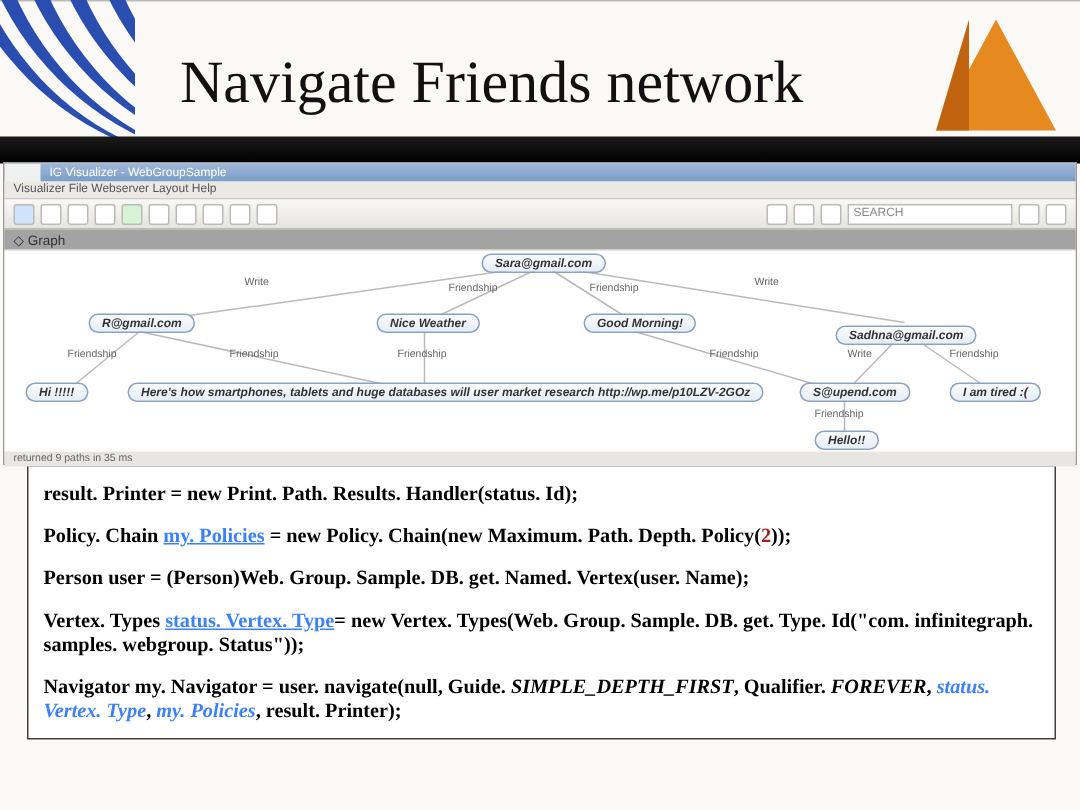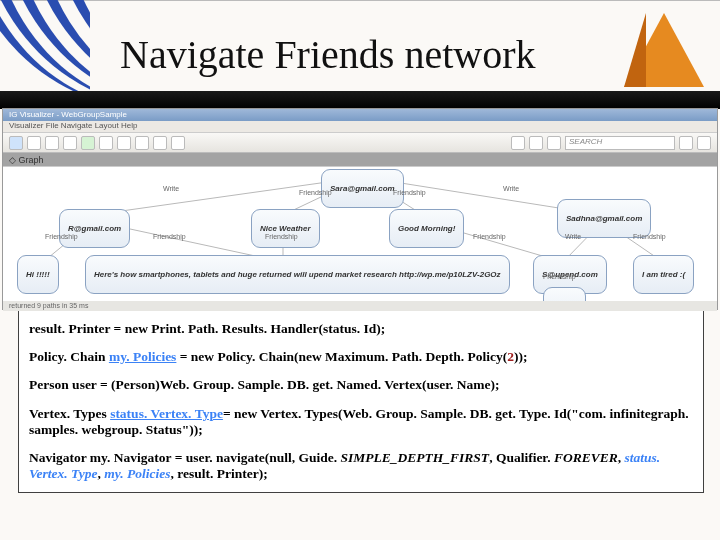--- a/index.html
+++ b/index.html
@@ -80,38 +80,38 @@
     border: 1px solid #999;
     margin: 0 2px;
   }
   .viz .titlebar {
     height: 12px;
     background: linear-gradient(#9fb8d9, #7a9cc6);
     font-size: 8px;
     color: #fff;
     padding-left: 6px;
     line-height: 12px;
+    margin-left: 24px;
   }
   .viz .menubar {
     height: 12px;
     background: #ece9e4;
     border-bottom: 1px solid #ccc;
     font-size: 8px;
     color: #555;
     padding-left: 6px;
   }
   .viz .toolbar {
     height: 20px;
     background: linear-gradient(#f9f8f6, #e6e4df);
     border-bottom: 1px solid #bbb;
     display: flex;
     align-items: center;
     gap: 4px;
     padding: 0 6px;
-    font-style: italic;
   }
   .tbtn {
     width: 14px; height: 14px;
     border: 1px solid #bbb;
     border-radius: 2px;
     background: #fff;
   }
   .tbtn.blue { background: #cfe3fb; }
   .tbtn.green { background: #d6f3d4; }
   .toolbar .spacer { flex: 1; }
@@ -146,21 +146,21 @@
   }
   .node {
     position: absolute;
     background: linear-gradient(#f9fbfd, #e6edf5);
     border: 1px solid #8aa2c2;
     border-radius: 9px;
     font-size: 8px;
     font-weight: bold;
     font-style: italic;
     color: #333;
-    padding: 14px 8px;
+    padding: 1px 8px;
     white-space: nowrap;
     text-align: center;
   }
   .edge-label {
     position: absolute;
     font-size: 7px;
     color: #666;
   }
 
   .statusbar {
@@ -201,21 +201,21 @@
     <div class="curve c4"></div>
     <div class="curve c5"></div>
   </div>
   <div class="triangle-logo"></div>
   <div class="title">Navigate Friends network</div>
   <div class="dark-strip"></div>
 </div>
 
 <div class="viz">
   <div class="titlebar">IG Visualizer - WebGroupSample</div>
-  <div class="menubar">Visualizer  File  Navigate  Layout  Help</div>
+  <div class="menubar">Visualizer  File  Webserver  Layout  Help</div>
   <div class="toolbar">
     <div class="tbtn blue"></div>
     <div class="tbtn"></div>
     <div class="tbtn"></div>
     <div class="tbtn"></div>
     <div class="tbtn green"></div>
     <div class="tbtn"></div>
     <div class="tbtn"></div>
     <div class="tbtn"></div>
     <div class="tbtn"></div>
@@ -244,23 +244,23 @@
         <line x1="600" y1="54" x2="560" y2="95"></line>
         <line x1="600" y1="54" x2="660" y2="95"></line>
         <line x1="560" y1="100" x2="560" y2="126"></line>
       </g>
     </svg>
 
     <div class="node" style="left:318px; top:2px;">Sara@gmail.com</div>
     <div class="node" style="left:56px; top:42px;">R@gmail.com</div>
     <div class="node" style="left:248px; top:42px;">Nice Weather</div>
     <div class="node" style="left:386px; top:42px;">Good Morning!</div>
-    <div class="node" style="left:554px; top:32px;">Sadhna@gmail.com</div>
+    <div class="node" style="left:554px; top:50px;">Sadhna@gmail.com</div>
     <div class="node" style="left:14px; top:88px;">Hi !!!!!</div>
-    <div class="node" style="left:82px; top:88px;">Here's how smartphones, tablets and huge returned will upend market research http://wp.me/p10LZV-2GOz</div>
+    <div class="node" style="left:82px; top:88px;">Here's how smartphones, tablets and huge databases will user market research http://wp.me/p10LZV-2GOz</div>
     <div class="node" style="left:530px; top:88px;">S@upend.com</div>
     <div class="node" style="left:630px; top:88px;">I am tired :(</div>
     <div class="node" style="left:540px; top:120px;">Hello!!</div>
 
     <div class="edge-label" style="left:160px; top:18px;">Write</div>
     <div class="edge-label" style="left:296px; top:22px;">Friendship</div>
     <div class="edge-label" style="left:390px; top:22px;">Friendship</div>
     <div class="edge-label" style="left:500px; top:18px;">Write</div>
     <div class="edge-label" style="left:42px; top:66px;">Friendship</div>
     <div class="edge-label" style="left:150px; top:66px;">Friendship</div>

